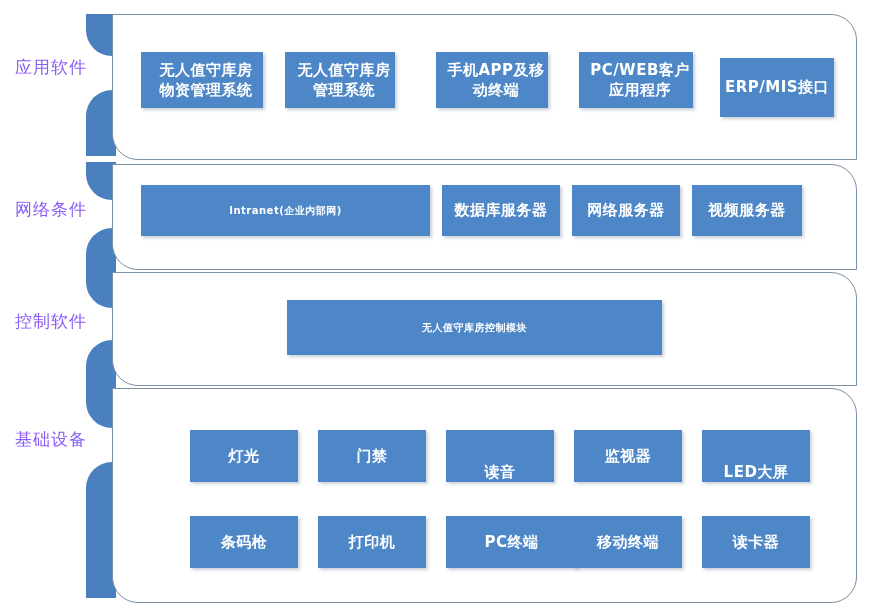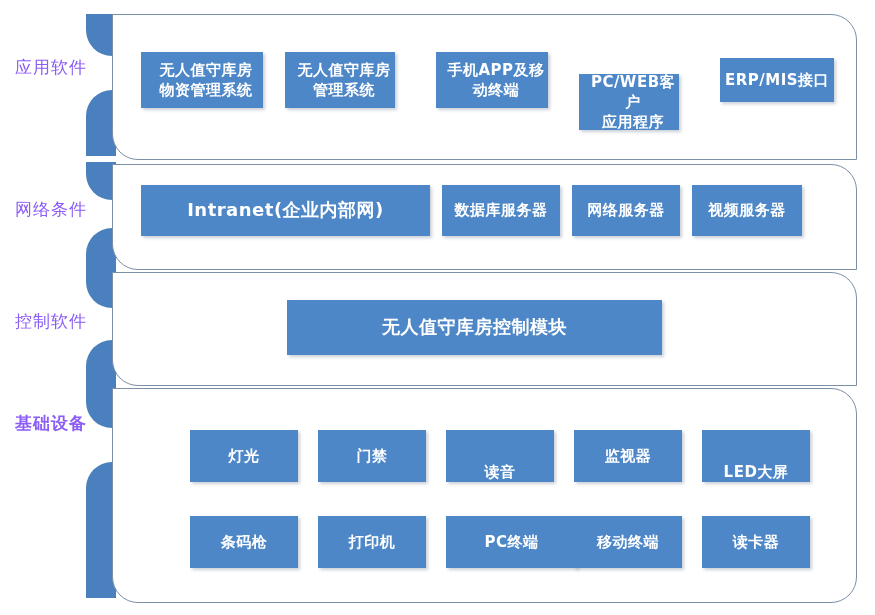--- a/index.html
+++ b/index.html
@@ -80,21 +80,21 @@
     text-align: center;
     line-height: 1.35;
     font-size: 15px;
     font-weight: bold;
     letter-spacing: 0.5px;
     box-sizing: border-box;
     box-shadow: 2px 2px 3px rgba(80,100,125,0.30);
     font-family: "DejaVu Sans", "Liberation Sans", sans-serif;
   }
   .box span { display: block; width: 100%; padding: 0 4px; }
-  .box.wide { font-size: 18px; }
+  .box.wide { font-size: 10px; }
 </style>
 </head>
 <body>
 
 <div id="stage">
 
   <div class="layer" style="top:0;height:160px;">
     <div class="bracket rb" style="top:14px;height:42px;"></div>
     <div class="bracket rt" style="top:90px;height:66px;"></div>
     <div class="panel bl-round" style="top:14px;height:146px;"></div>
@@ -111,27 +111,27 @@
         <span>无人值守库房</span>
         <span>管理系统</span>
       </span>
     </div>
     <div class="box" style="left:436px;top:52px;width:112px;height:56px;">
       <span>
         <span>手机APP及移</span>
         <span>动终端</span>
       </span>
     </div>
-    <div class="box" style="left:579px;top:52px;width:100px;height:56px;margin-top:22px;">
+    <div class="box" style="left:579px;top:52px;width:114px;height:56px;">
       <span>
         <span>PC/WEB客户</span>
         <span>应用程序</span>
       </span>
     </div>
-    <div class="box" style="left:720px;top:58px;width:114px;height:44px;">
+    <div class="box" style="left:720px;top:58px;width:114px;height:59px;">
       <span>ERP/MIS接口</span>
     </div>
   </div>
 
   <div class="layer" style="top:0;height:100px;">
     <div class="bracket rb" style="top:162px;height:38px;"></div>
     <div class="bracket rt" style="top:228px;height:46px;"></div>
     <div class="panel bl-round" style="top:164px;height:106px;"></div>
     <div class="layer-label" style="top:198px;">网络条件</div>
 
@@ -157,21 +157,21 @@
 
     <div class="box wide" style="left:287px;top:300px;width:375px;height:55px;">
       <span>无人值守库房控制模块</span>
     </div>
   </div>
 
   <div class="layer" style="top:0;height:220px;">
     <div class="bracket rb" style="top:388px;height:40px;"></div>
     <div class="bracket rt" style="top:462px;height:136px;"></div>
     <div class="panel bl-round br-round" style="top:388px;height:215px;"></div>
-    <div class="layer-label" style="top:412px;font-weight:bold;">基础设备</div>
+    <div class="layer-label" style="top:428px;">基础设备</div>
 
     <div class="box" style="left:190px;top:430px;width:108px;height:52px;">
       <span>灯光</span>
     </div>
     <div class="box" style="left:318px;top:430px;width:108px;height:52px;">
       <span>门禁</span>
     </div>
     <div class="box" style="left:446px;top:430px;width:108px;height:52px;align-items:flex-end;">
       <span>读音</span>
     </div>

